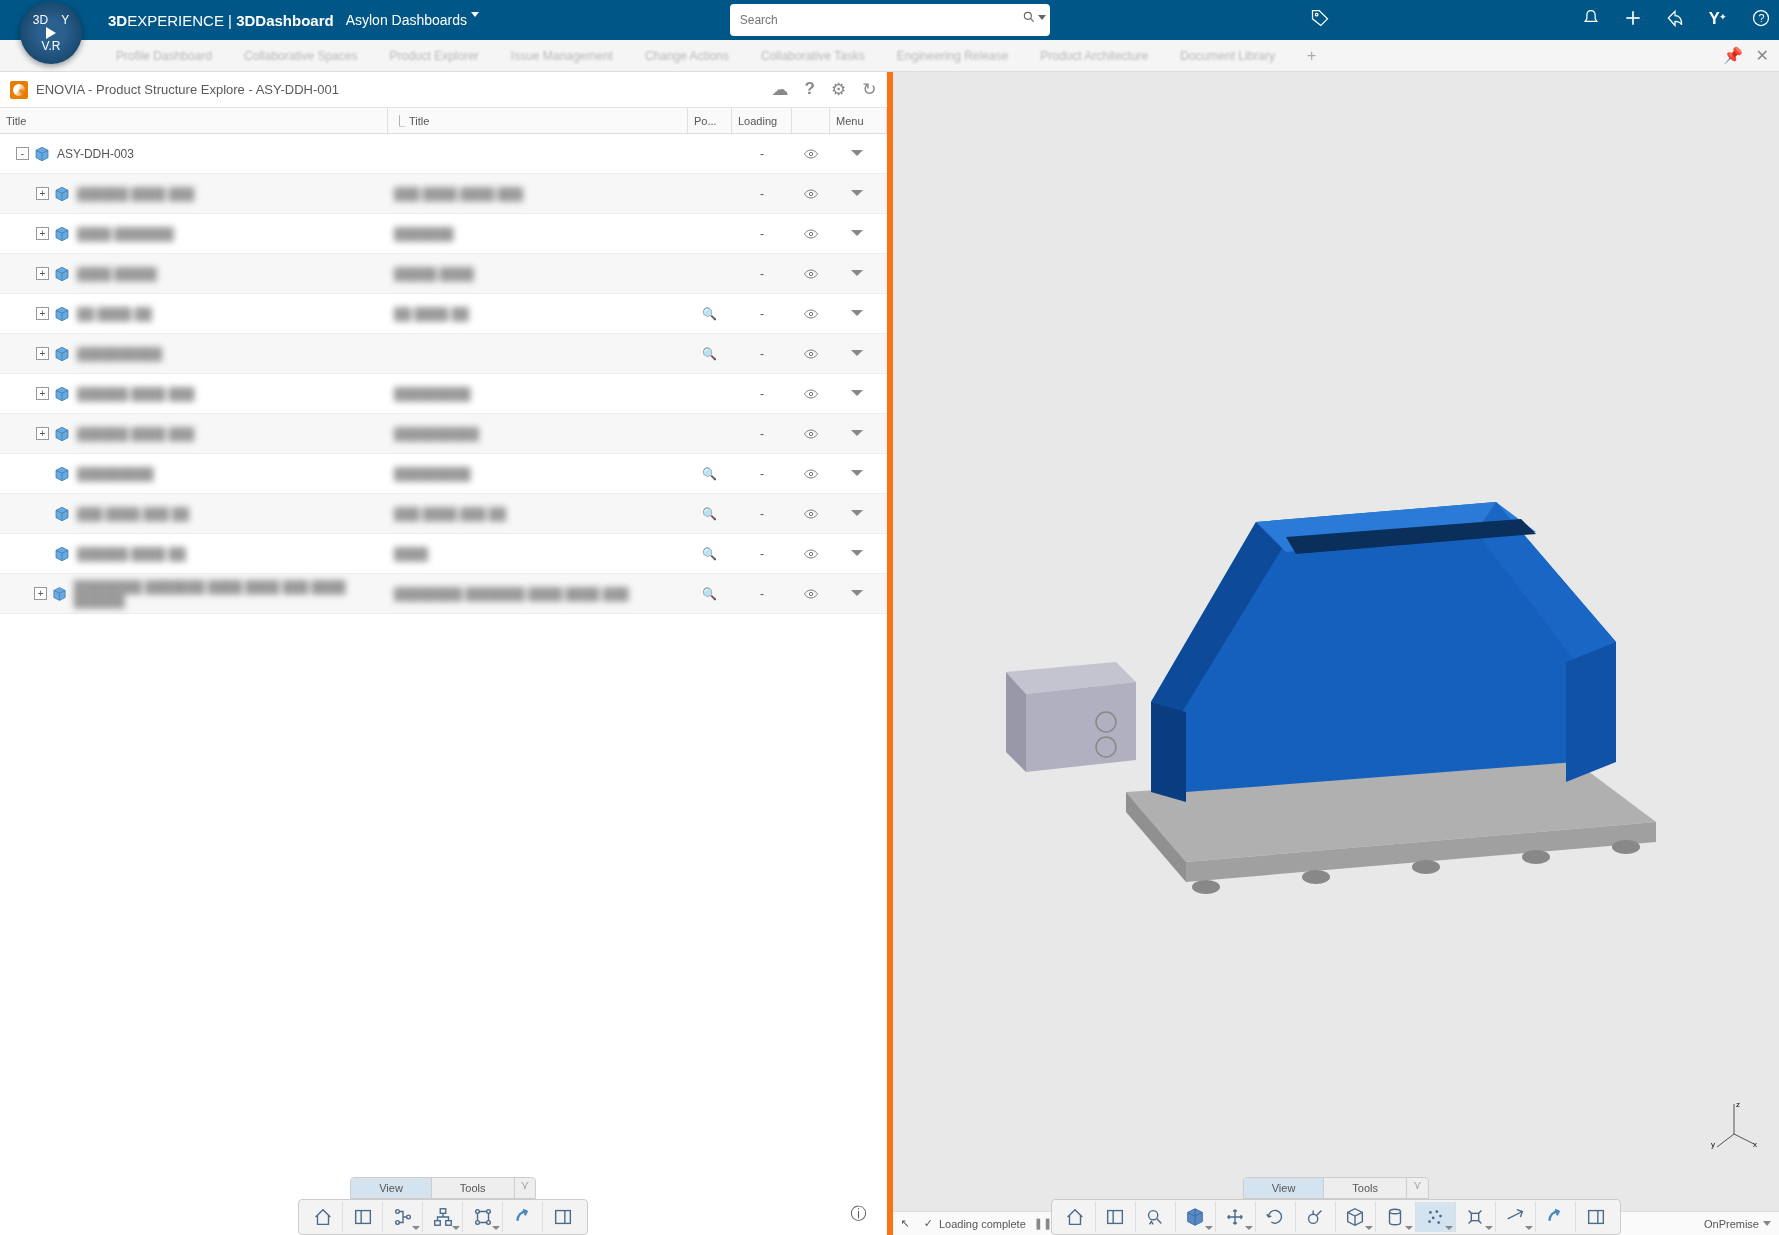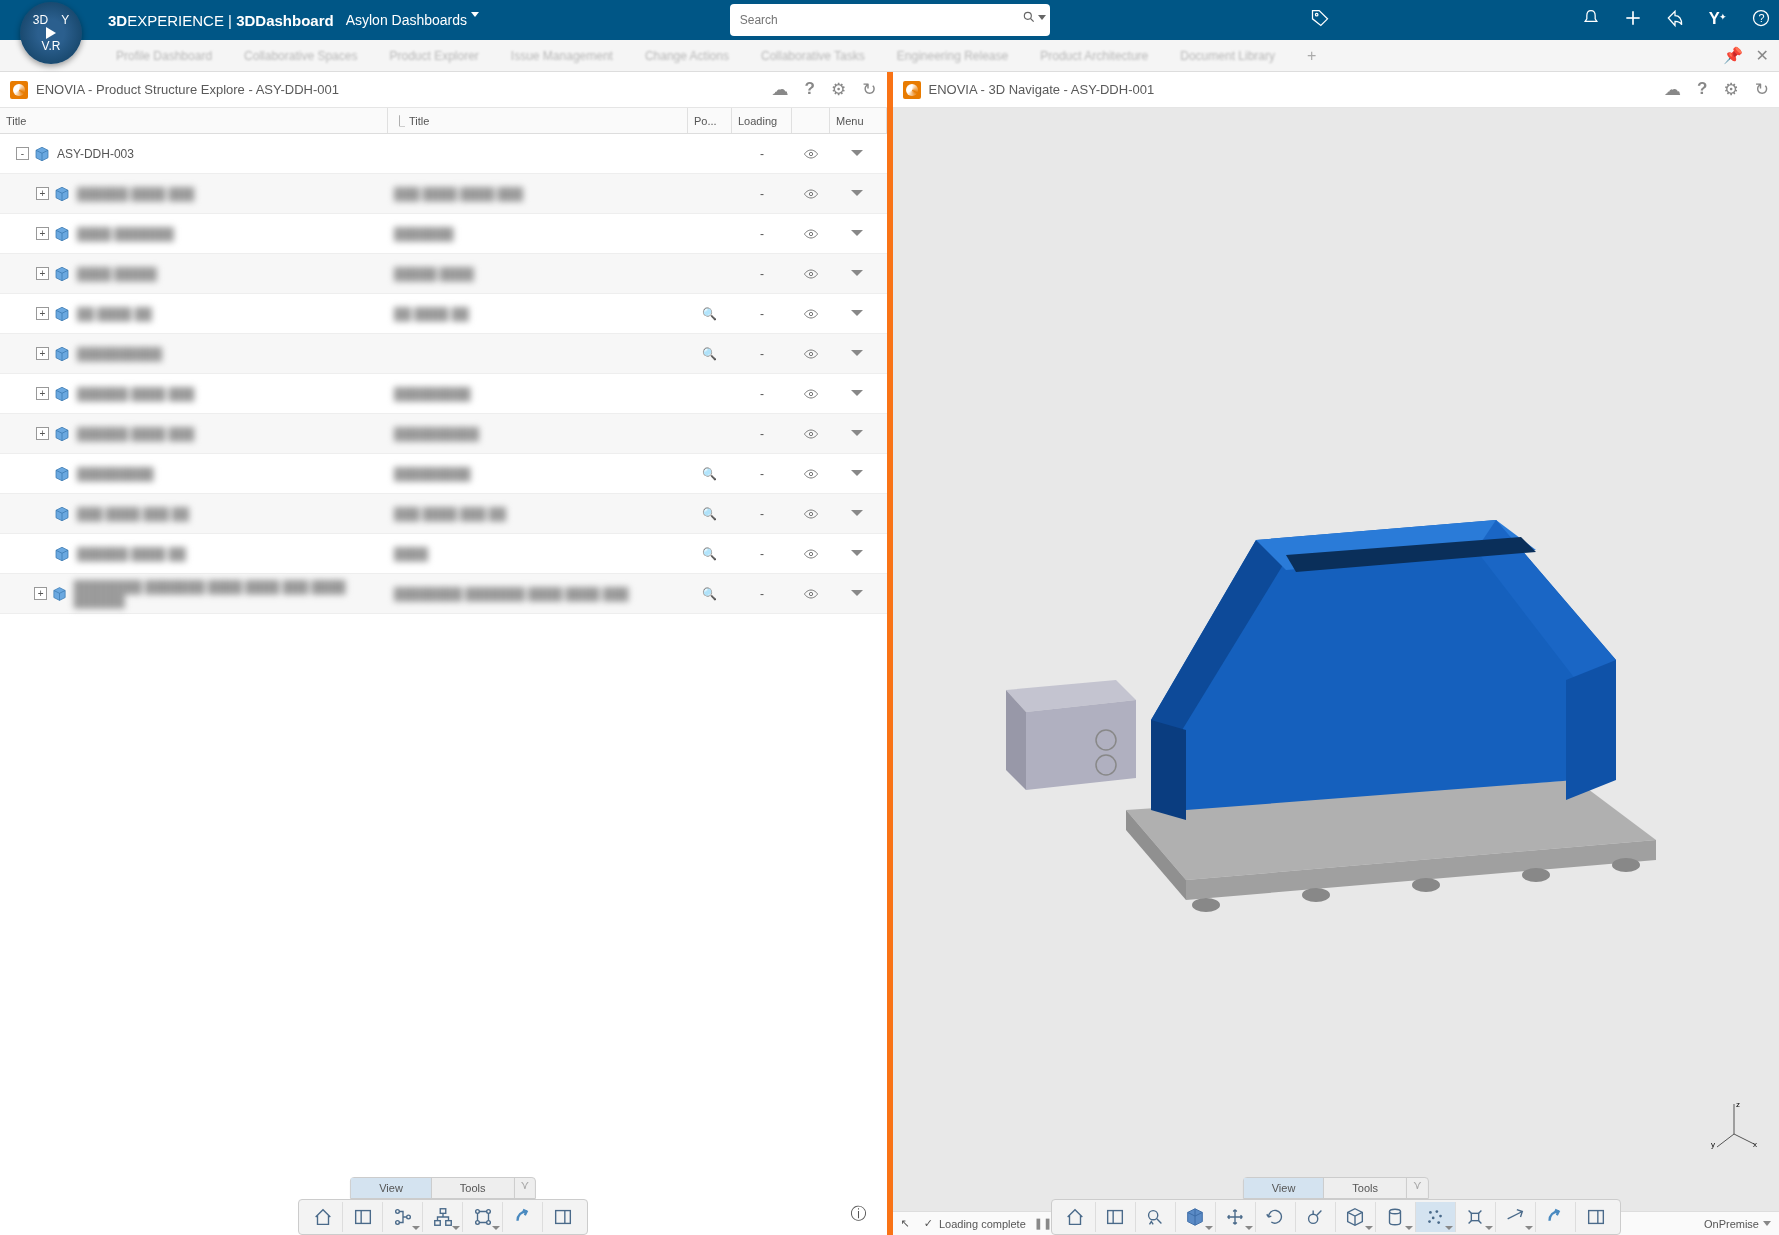--- a/index.html
+++ b/index.html
@@ -557,30 +557,20 @@
             <rect x="4" y="5" width="16" height="14"></rect>
             <line x1="14" y1="5" x2="14" y2="19"></line>
           </svg>
         </div>
     </div>
 
     <span class="info-icon">ⓘ</span>
   </div>
 
   <div class="panel">
-    <div class="panel-header">
-      <div class="panel-logo"></div>
-      <span class="panel-title">ENOVIA - 3D Navigate - ASY-DDH-001</span>
-      <div class="panel-actions">
-        <span class="cloud-icon"></span>
-        <span class="help-icon"></span>
-        <span class="gear-icon"></span>
-        <span class="refresh-icon"></span>
-      </div>
-    </div>
 
     <div class="viewer">
       <svg class="model" width="720" height="560" viewBox="0 0 720 560">
 
         <g>
           <polygon points="150,430 600,400 680,460 210,500" fill="#b0b0b0"></polygon>
           <polygon points="150,430 210,500 210,520 150,450" fill="#909090"></polygon>
           <polygon points="210,500 680,460 680,480 210,520" fill="#a0a0a0"></polygon>
 
           <ellipse cx="230" cy="525" rx="14" ry="7" fill="#888"></ellipse>

